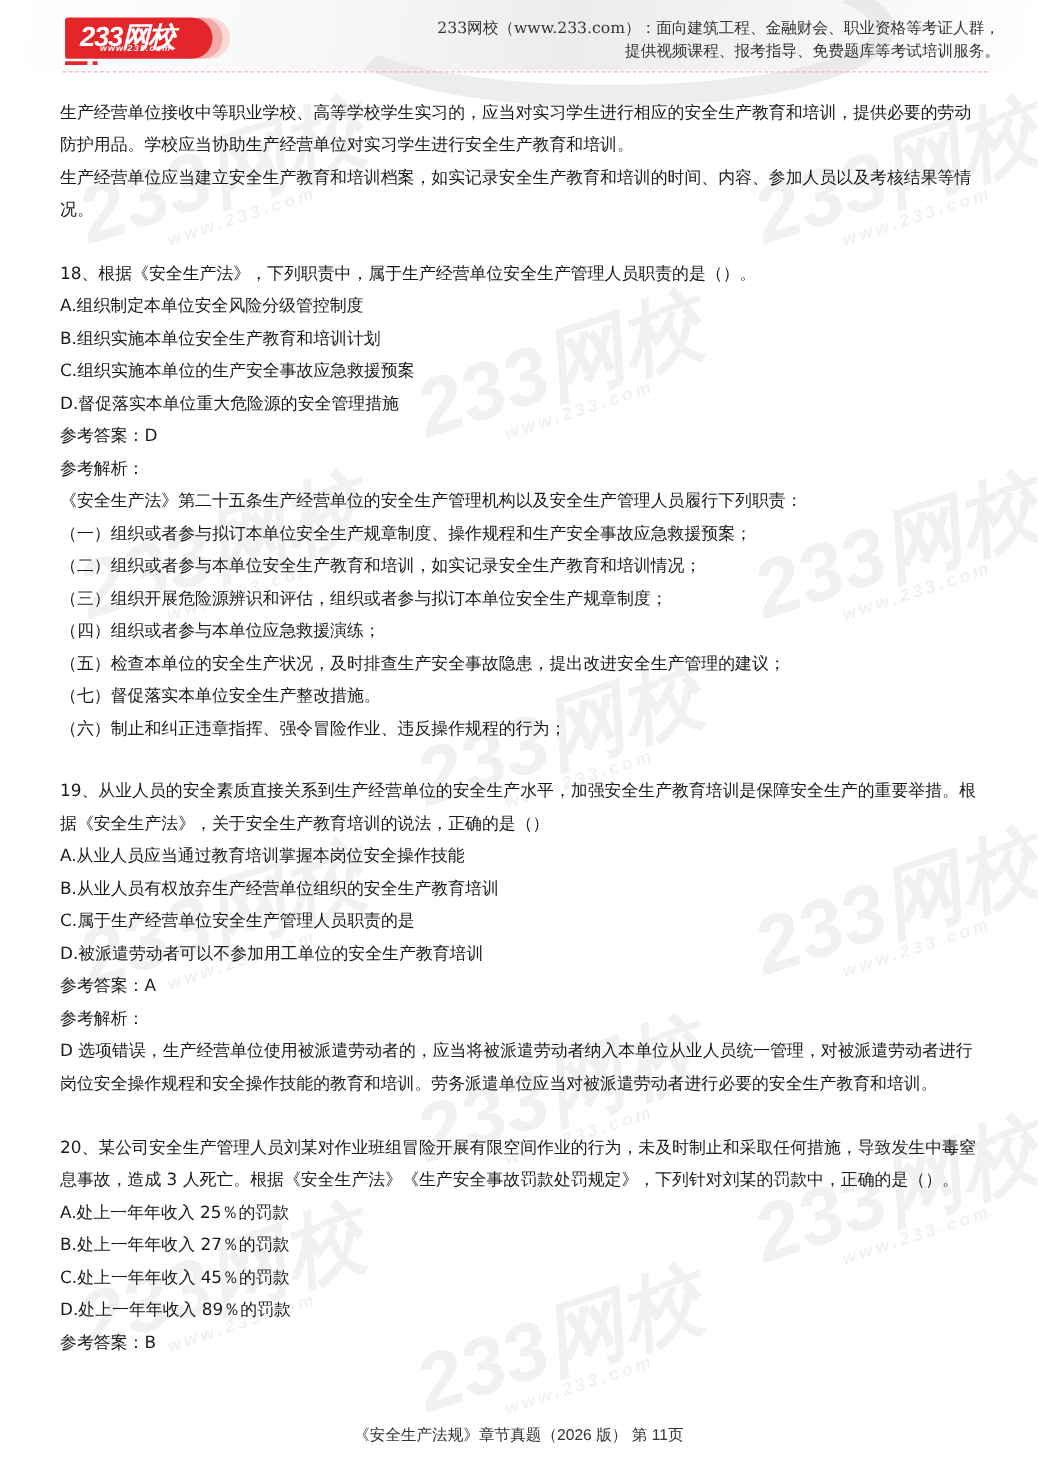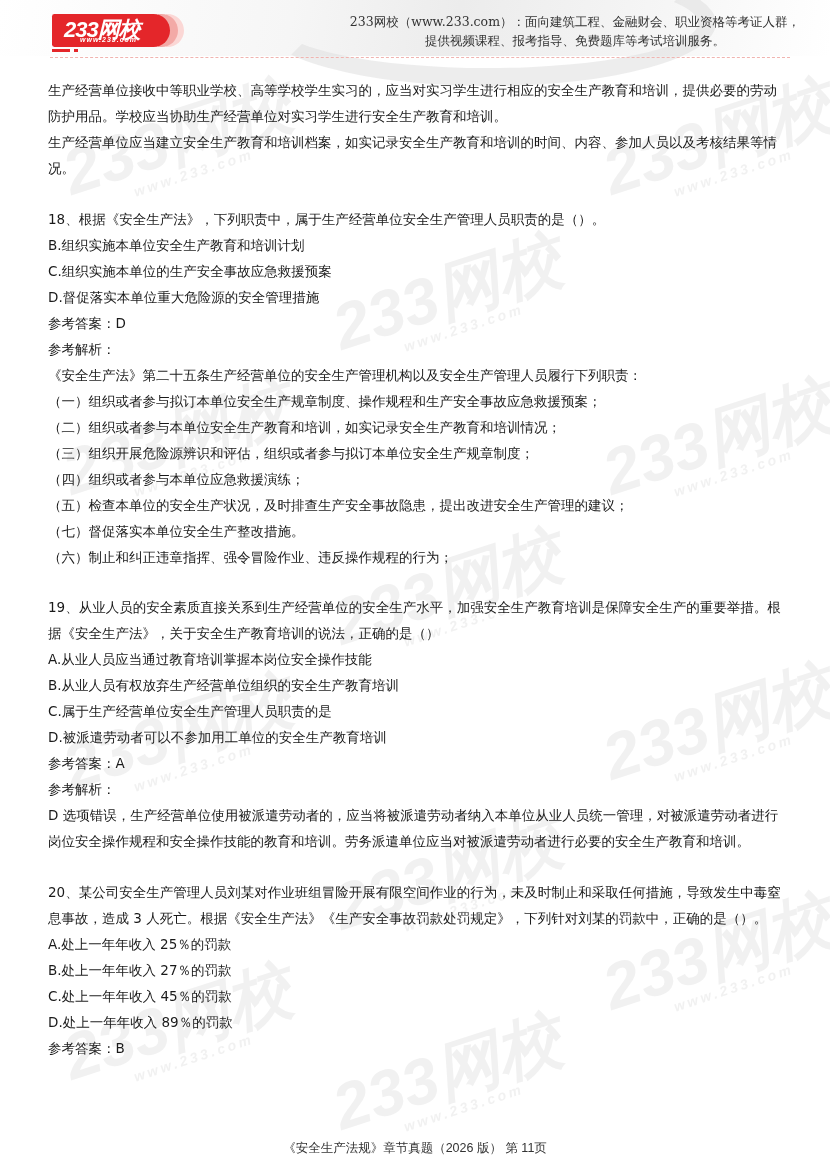--- a/index.html
+++ b/index.html
@@ -10,21 +10,21 @@
   .header-swoosh { position:absolute; left:260px; top:-40px; width:420px; height:90px; border-radius:50%;
     border:18px solid rgba(225,225,225,0.6); border-top-color:transparent; border-left-color:transparent; }
   .logo { position:absolute; left:52px; top:14px; width:118px; height:33px; background:#e4262a;
     border-radius:3px 20px 20px 3px; color:#fff; }
   .logo-ring1 { position:absolute; left:158px; top:14px; width:20px; height:33px; border-radius:0 20px 20px 0; background:#f3a9a6; }
   .logo-ring2 { position:absolute; left:166px; top:14px; width:18px; height:33px; border-radius:0 20px 20px 0; background:#fbd7d5; }
   .logo-main { position:absolute; left:12px; top:1px; font-size:22px; font-weight:bold; font-style:italic; letter-spacing:-1px; font-family:"Liberation Sans",sans-serif; }
   .logo-sub { position:absolute; left:28px; top:22px; font-size:7px; font-style:italic; font-weight:bold; letter-spacing:1px; font-family:"Liberation Sans",sans-serif; }
   .logo-dash { position:absolute; left:52px; top:49px; width:18px; height:3px; background:#e4262a; }
   .logo-dot { position:absolute; left:74px; top:49px; width:4px; height:3px; background:#e4262a; }
-  .header-text { position:absolute; right:30px; top:12px; text-align:center; font-size:12.5px; line-height:19px; color:#333;
+  .header-text { position:absolute; right:30px; top:12px; text-align:right; font-size:12.5px; line-height:19px; color:#333;
     font-family:"DejaVu Serif","Liberation Serif",serif; }
   .header-rule { position:absolute; left:50px; top:57px; width:740px; border-top:1px dashed #f0b4b0; }
   .content { position:absolute; left:48px; top:63px; width:740px; font-size:13.5px; line-height:26px;margin-top:14px; }
   .content p { margin:0; }
   .gap { height:24.5px; }
   .watermark { position:absolute; color:rgba(190,190,190,0.22); font-weight:bold; font-style:italic; font-size:64px;
     transform:rotate(-18deg); font-family:"Liberation Sans",sans-serif; pointer-events:none; white-space:nowrap; }
   .watermark small { display:block; font-size:14px; letter-spacing:3px; margin-left:60px; margin-top:-14px; }
   .footer { position:absolute; left:0; width:830px; top:1128px; text-align:center; font-size:12.5px; color:#333;
     font-family:Liberation Sans, sans-serif;margin-top:12px; }
@@ -63,20 +63,21 @@
 <div class="watermark" style="left:600px;top:910px;"><span>233网校</span><small>www.233.com</small></div>
 <div class="watermark" style="left:330px;top:1030px;"><span>233网校</span><small>www.233.com</small></div>
 
 <div class="content">
   <p>生产经营单位接收中等职业学校、高等学校学生实习的，应当对实习学生进行相应的安全生产教育和培训，提供必要的劳动防护用品。学校应当协助生产经营单位对实习学生进行安全生产教育和培训。</p>
   <p>生产经营单位应当建立安全生产教育和培训档案，如实记录安全生产教育和培训的时间、内容、参加人员以及考核结果等情况。</p>
   <div class="gap"></div>
 
   <section>
     <p>18、根据《安全生产法》，下列职责中，属于生产经营单位安全生产管理人员职责的是（）。</p>
+    <p>A.组织制定本单位安全风险分级管控制度</p>
     <p>B.组织实施本单位安全生产教育和培训计划</p>
     <p>C.组织实施本单位的生产安全事故应急救援预案</p>
     <p>D.督促落实本单位重大危险源的安全管理措施</p>
     <p>参考答案：D</p>
     <p>参考解析：</p>
     <p>《安全生产法》第二十五条生产经营单位的安全生产管理机构以及安全生产管理人员履行下列职责：</p>
     <p>（一）组织或者参与拟订本单位安全生产规章制度、操作规程和生产安全事故应急救援预案；</p>
     <p>（二）组织或者参与本单位安全生产教育和培训，如实记录安全生产教育和培训情况；</p>
     <p>（三）组织开展危险源辨识和评估，组织或者参与拟订本单位安全生产规章制度；</p>
     <p>（四）组织或者参与本单位应急救援演练；</p>

